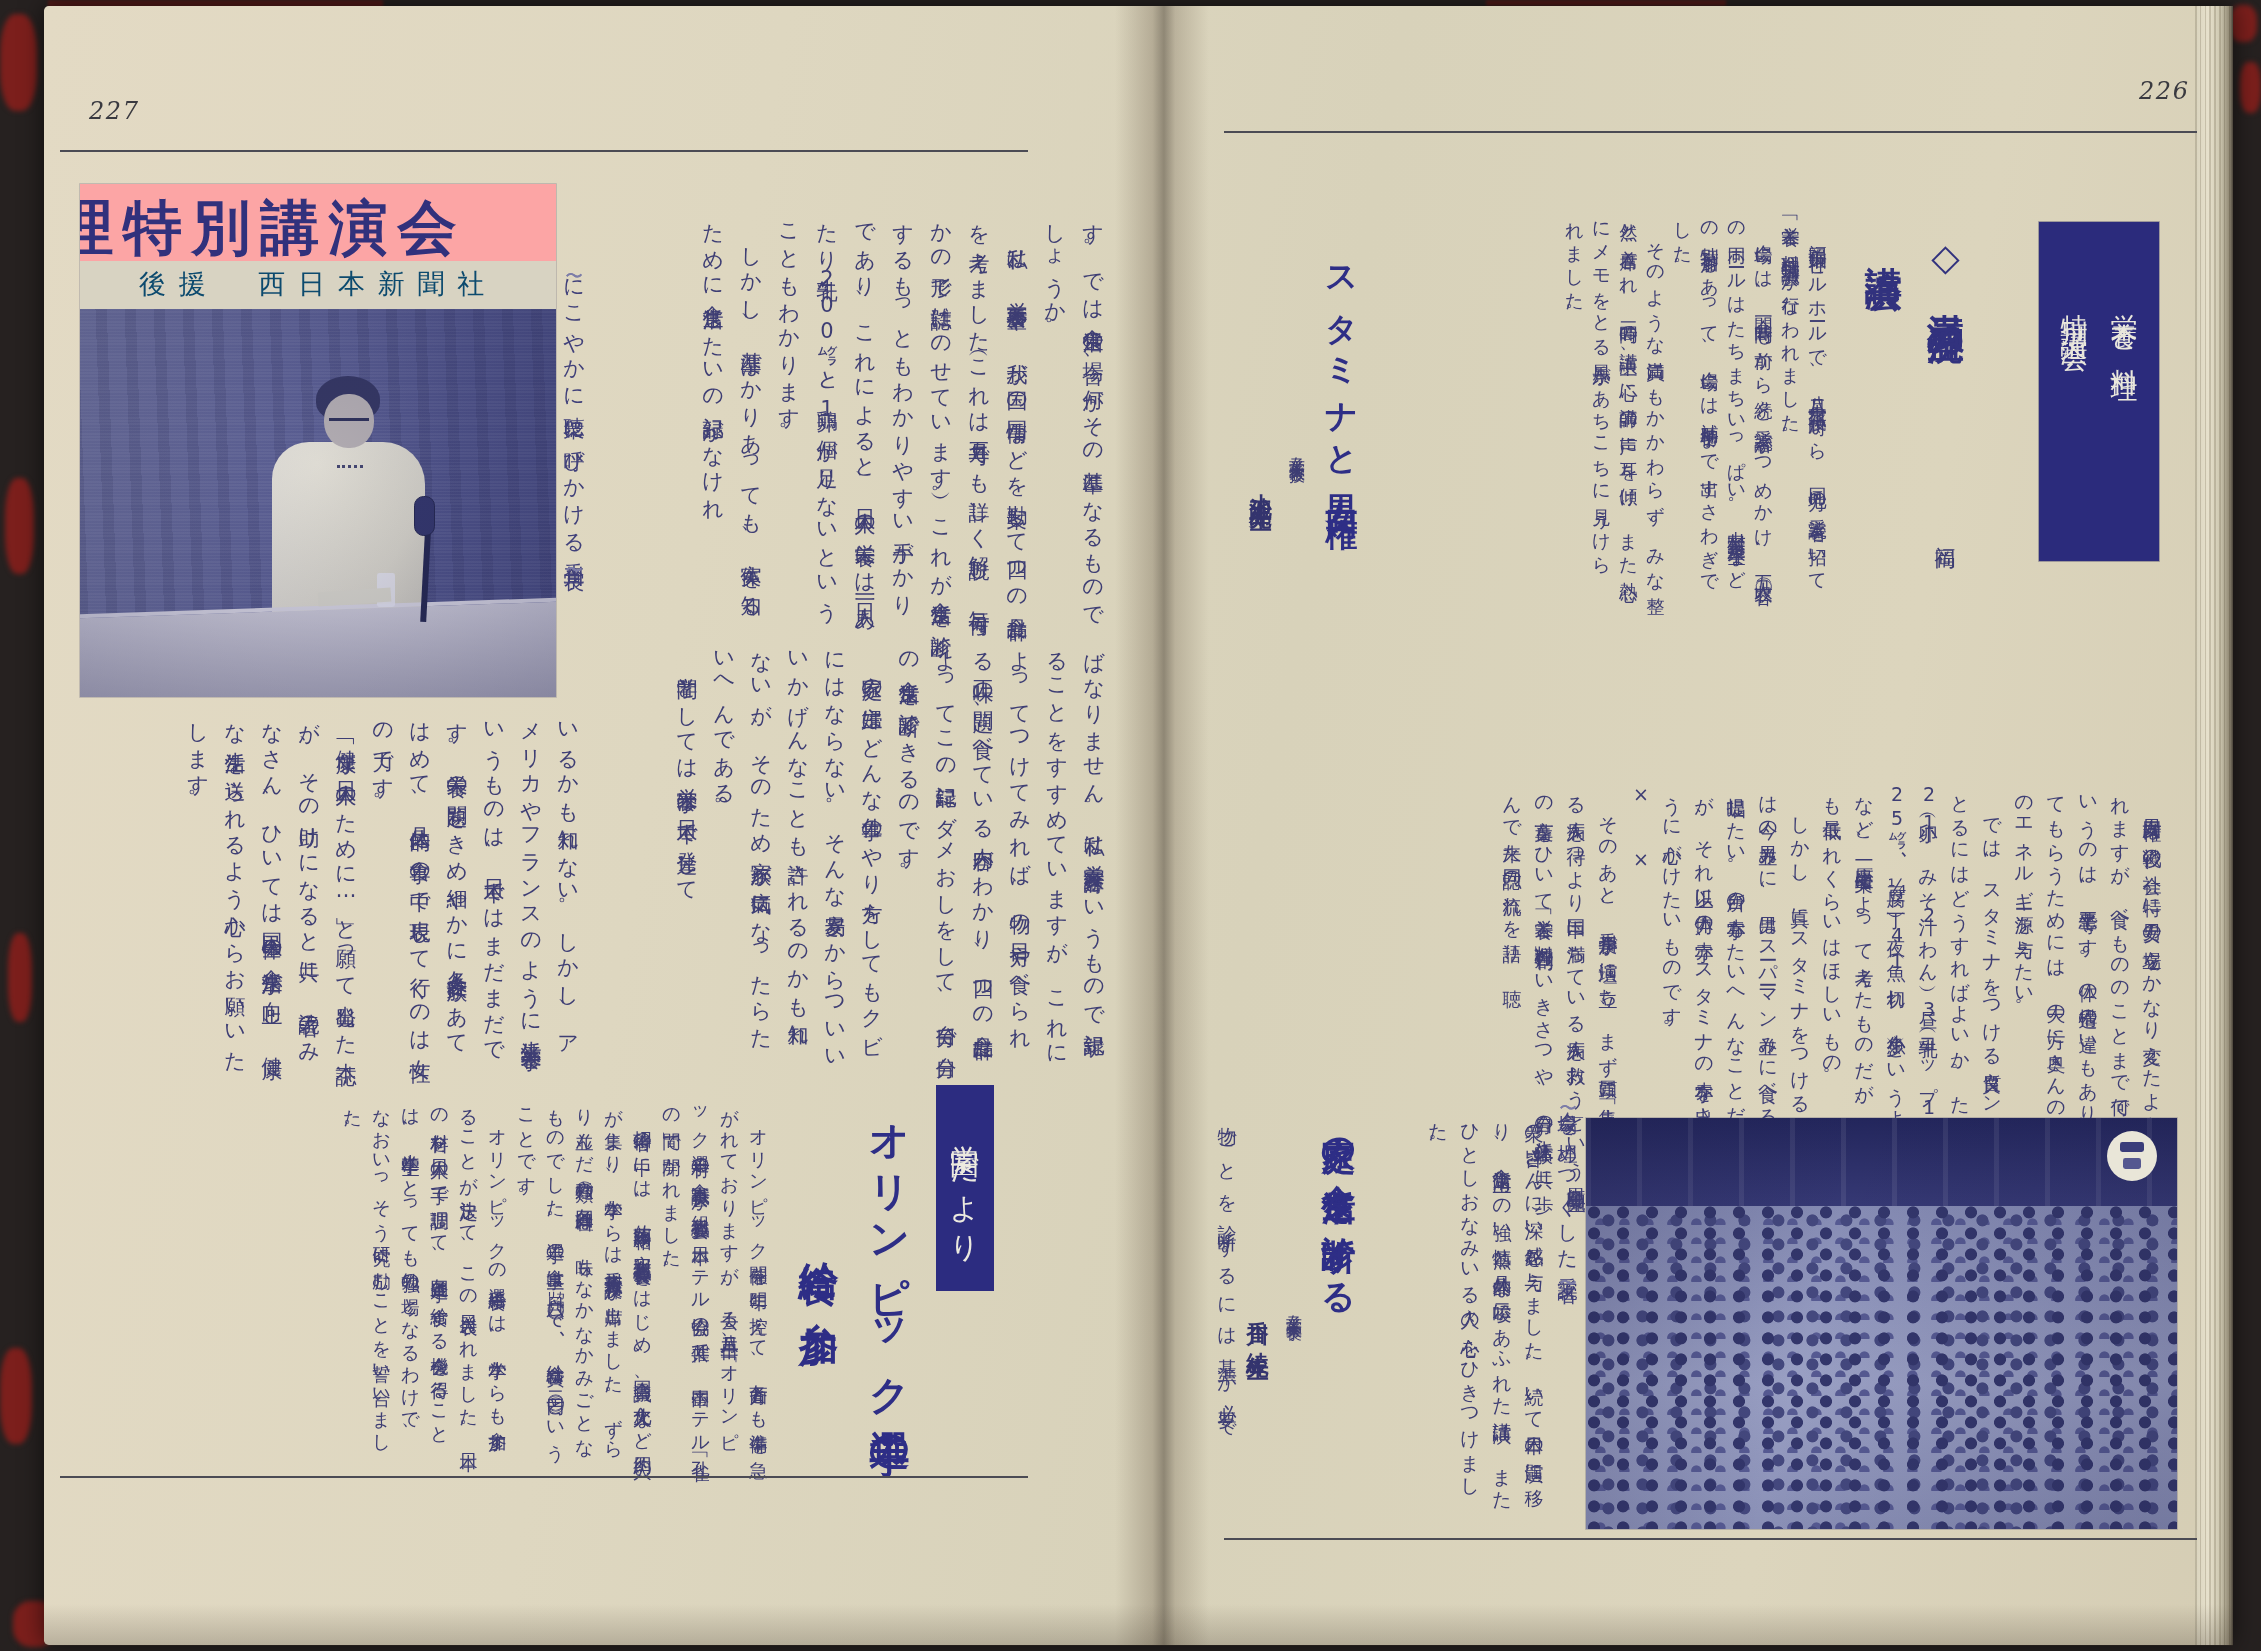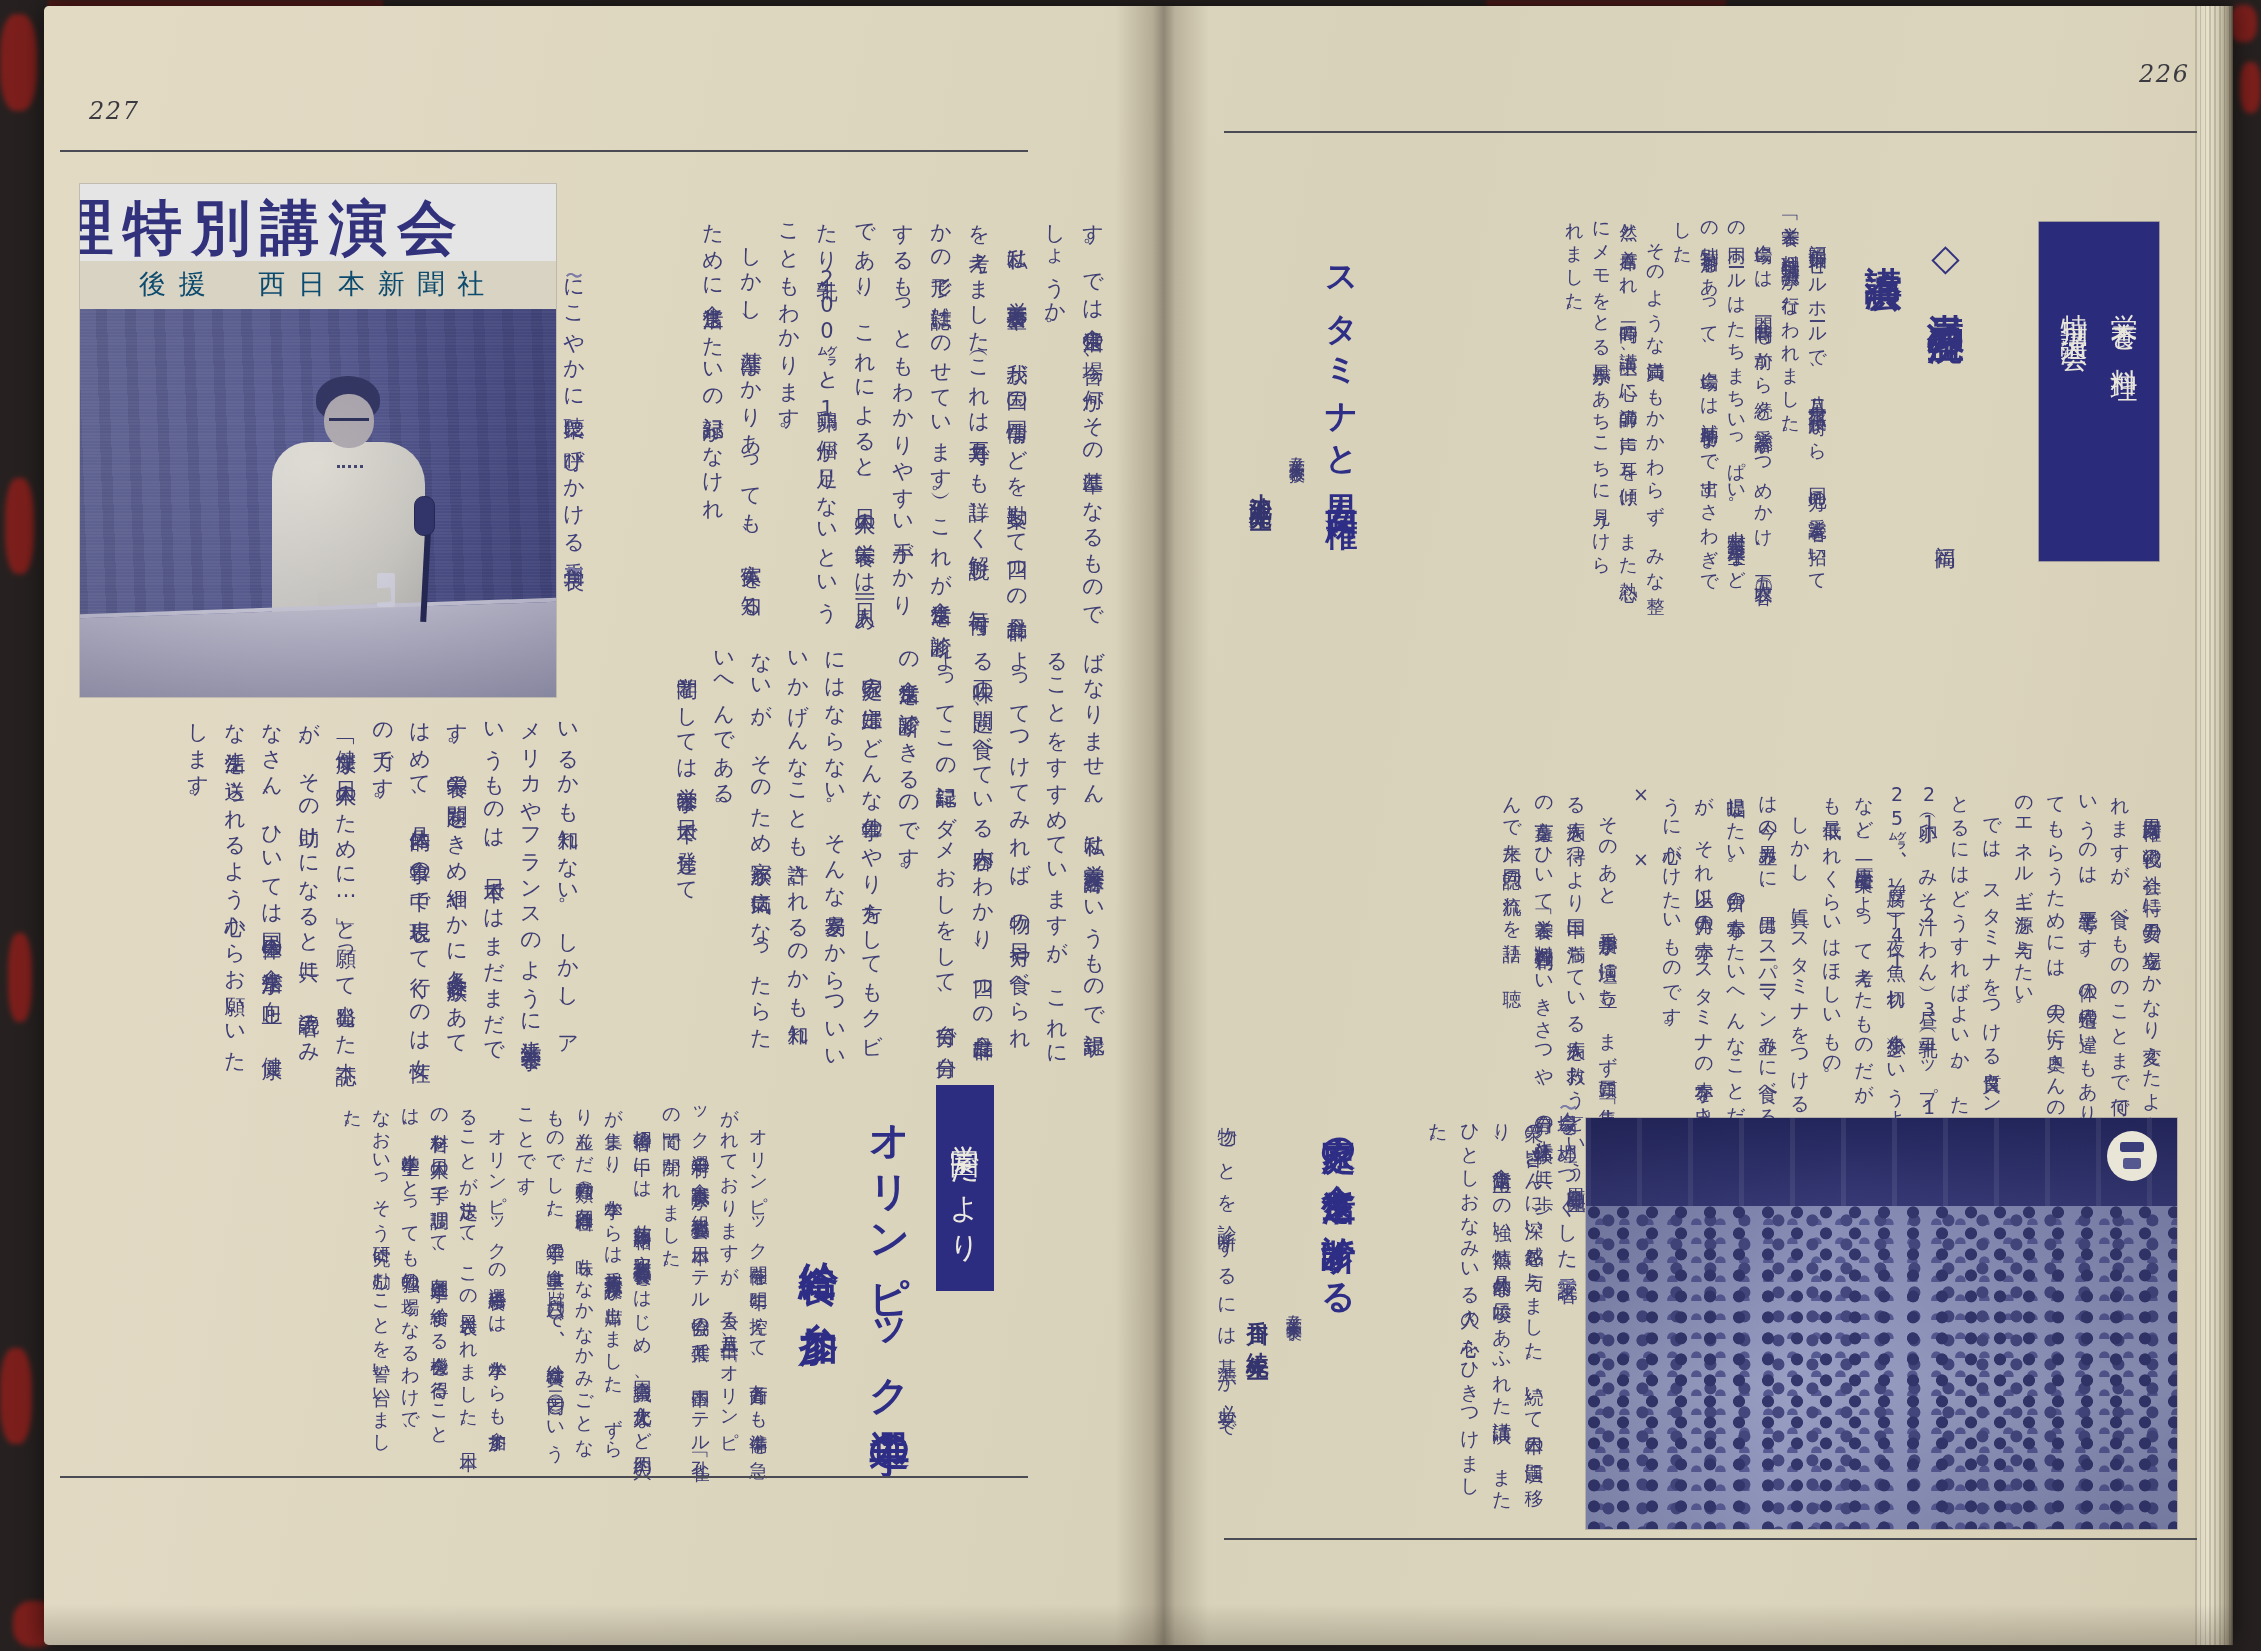--- a/index.html
+++ b/index.html
@@ -18,21 +18,21 @@
           background-blend-mode:multiply;}
   #paper-bottom-shade{position:absolute;left:44px;top:1604px;width:2189px;height:42px;
           background:linear-gradient(180deg,rgba(0,0,0,0),rgba(60,50,40,.25));}
   .v{writing-mode:vertical-rl;text-orientation:upright;white-space:pre-line;}
   .rule{position:absolute;height:2.4px;background:#4b4b54;}
   .pageno{position:absolute;font-family:"DejaVu Serif",serif;font-style:italic;
           font-size:24px;color:#3a3a40;letter-spacing:1.6px;}
   
   #lphoto{position:absolute;left:80px;top:184px;width:476px;height:513px;overflow:hidden;
           box-shadow:0 0 0 0.8px rgba(60,60,100,.25);}
-  #lphoto .banner{height:77px;background:#e5e5e5;overflow:hidden;position:relative;}
+  #lphoto .banner{height:77px;background:#fca5a5;overflow:hidden;position:relative;}
   #lphoto .banner-text{position:absolute;left:-25.6px;top:4.8px;font-size:59px;font-weight:bold;
           color:#31317c;letter-spacing:9.6px;white-space:nowrap;}
   #lphoto .subbanner{height:48px;background:#d8d3c2;text-align:center;overflow:hidden;}
   #lphoto .subbanner span{font-size:27px;color:#0c4a6e;letter-spacing:12.8px;line-height:46px;filter:blur(0.3px);}
   #lphoto .photobody{position:relative;height:388px;
       background:linear-gradient(100deg,#70749f 0%,#5d6194 40%,#4e5288 72%,#464a80 100%);}
   #lphoto .folds{position:absolute;inset:0;
       background:repeating-linear-gradient(88deg,rgba(30,30,70,.14) 0 11.2px,rgba(0,0,0,0) 11.2px 29px);}
   #lphoto .grain{position:absolute;inset:0;
       background:repeating-linear-gradient(0deg,rgba(255,255,255,.05) 0 1.6px,rgba(0,0,0,0) 1.6px 3.2px);}
@@ -143,21 +143,21 @@
   <div id="gakuen-box">
     <div class="v">学園だより</div>
   </div>
   <div class="bighead v" style="left:863px;top:1096px;height:399px;font-size:40px;letter-spacing:4.8px;">オリンピック選手の</div>
   <div class="bighead v" style="left:792px;top:1230px;height:256px;font-size:40px;letter-spacing:4.8px;">給食に参加</div>
   <div class="speech v" style="left:70px;top:1096px;width:703px;height:358px;font-size:18.4px;line-height:29px;letter-spacing:1.6px;">　オリンピック開催を明年に控えて、各方面とも準備を急がれておりますが、去る八月二十三日、「オリンピック選手村の食事試食会」が組織委員会と日本ホテル協会の共催で、帝国ホテル「孔雀の間」で開かれました。
 　招待者の中には、佐藤国務相や安川組織委員会会長をはじめ、国会議員、文化人など約四〇〇人が集まり、本学からは香川芳子教務課長が出席しました。ずらり並んだ六〇種類の各国料理は、味もなかなかみごとなものでした。選手の食事は一日六〇〇〇㌍で、給食費は二〇〇〇円ということです。
 　オリンピックの選手給食には、本学からも参加することが決定して、この日発表されました。日本の材料を日本人の手で調理して、各国選手に給食する機会を得ることは、本学学生にとっても勉強の場となるわけで、なおいっそう研究に励むことを誓い合いました。</div>
   <div class="rule" style="left:60px;top:1476px;width:968px;"></div>
 
-  <div class="pageno" style="left:2139px;top:60px;text-align:right;">226</div>
+  <div class="pageno" style="left:2139px;top:77px;text-align:right;">226</div>
   <div class="rule" style="left:1224px;top:131px;width:973px;"></div>
 
   <div id="bluebox">
     <div class="v">栄養と料理
 特別講演会</div>
   </div>
 
   <div class="headcol v" style="left:1920px;top:236px;height:288px;">◇満員盛況の</div>
   <div class="headcol v" style="left:1858px;top:236px;height:160px;">講演会</div>
   <div class="speech v" style="left:1933px;top:530px;height:72px;font-size:21px;line-height:24px;">福岡</div>

